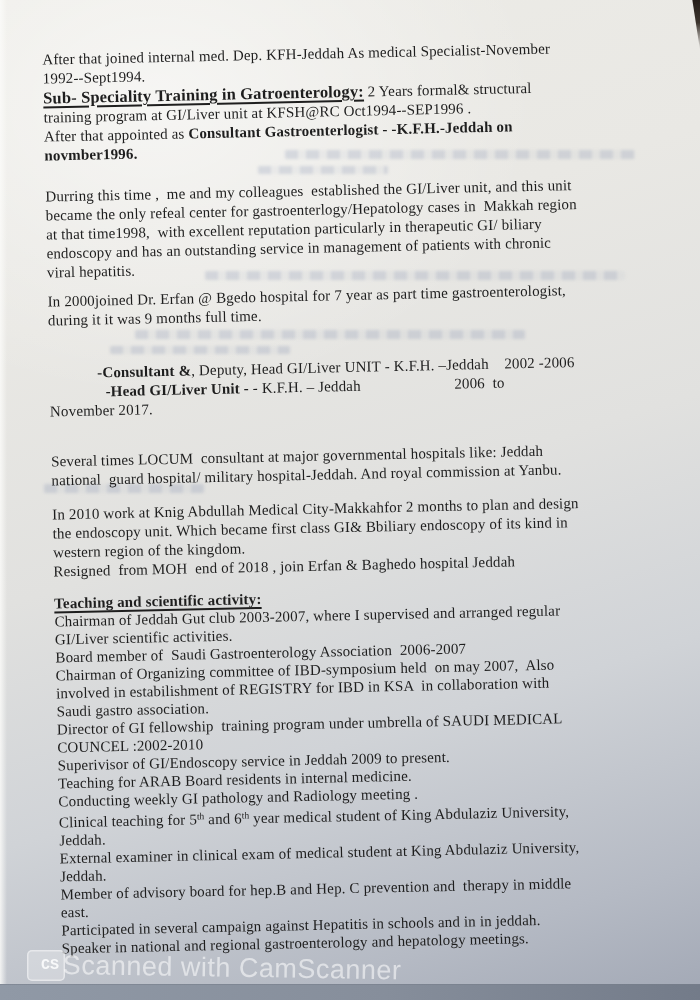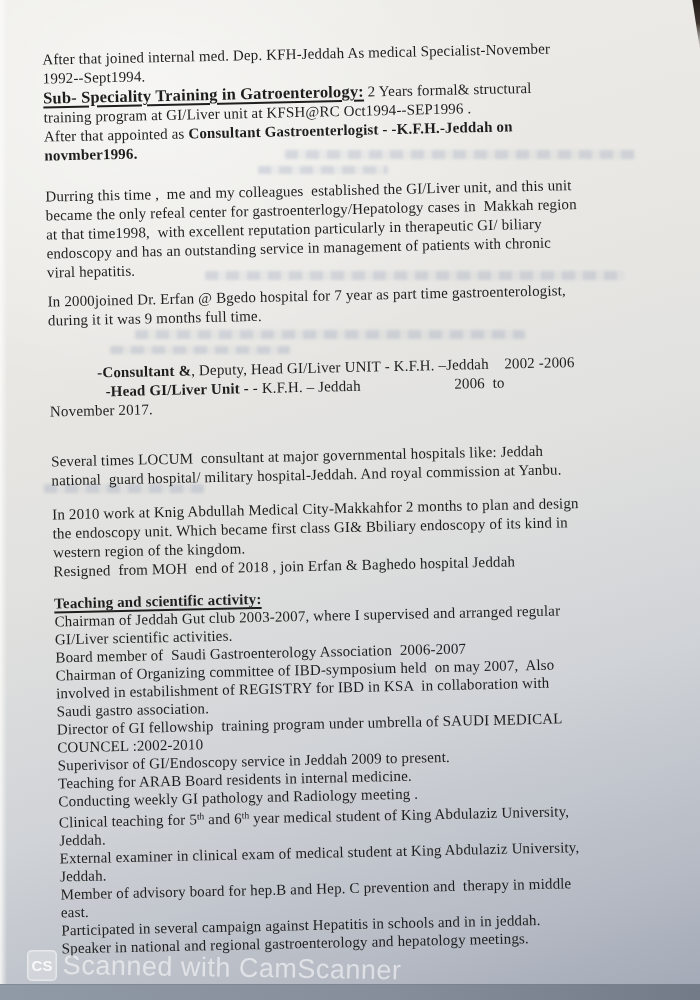--- a/index.html
+++ b/index.html
@@ -57,22 +57,22 @@
     font-family:"Liberation Sans", sans-serif;
     font-size:27px;letter-spacing:0.5px;
     color:rgba(255,255,255,0.55);
     transform:rotate(0.9deg);transform-origin:left top;
   }
   .cs-logo{
     position:absolute;left:27px;top:950px;width:30px;height:31px;
     border-radius:5px;background:rgba(255,255,255,0.28);
     box-shadow:inset 0 0 0 1.5px rgba(255,255,255,0.45);
     display:flex;align-items:center;justify-content:center;
-    font-family:Liberation Sans, sans-serif;font-weight:bold;
-    font-size:15px;color:rgba(255,255,255,0.85);
+    font-family:Liberation Mono, monospace;font-weight:bold;
+    font-size:15px;color:rgba(255,255,255,0.85);padding-left:8px;
   }
 </style>
 </head>
 <body>
 
 <div class="page">
 
   <div class="left-strip"></div>
   <div class="corner-tr"></div>
 

